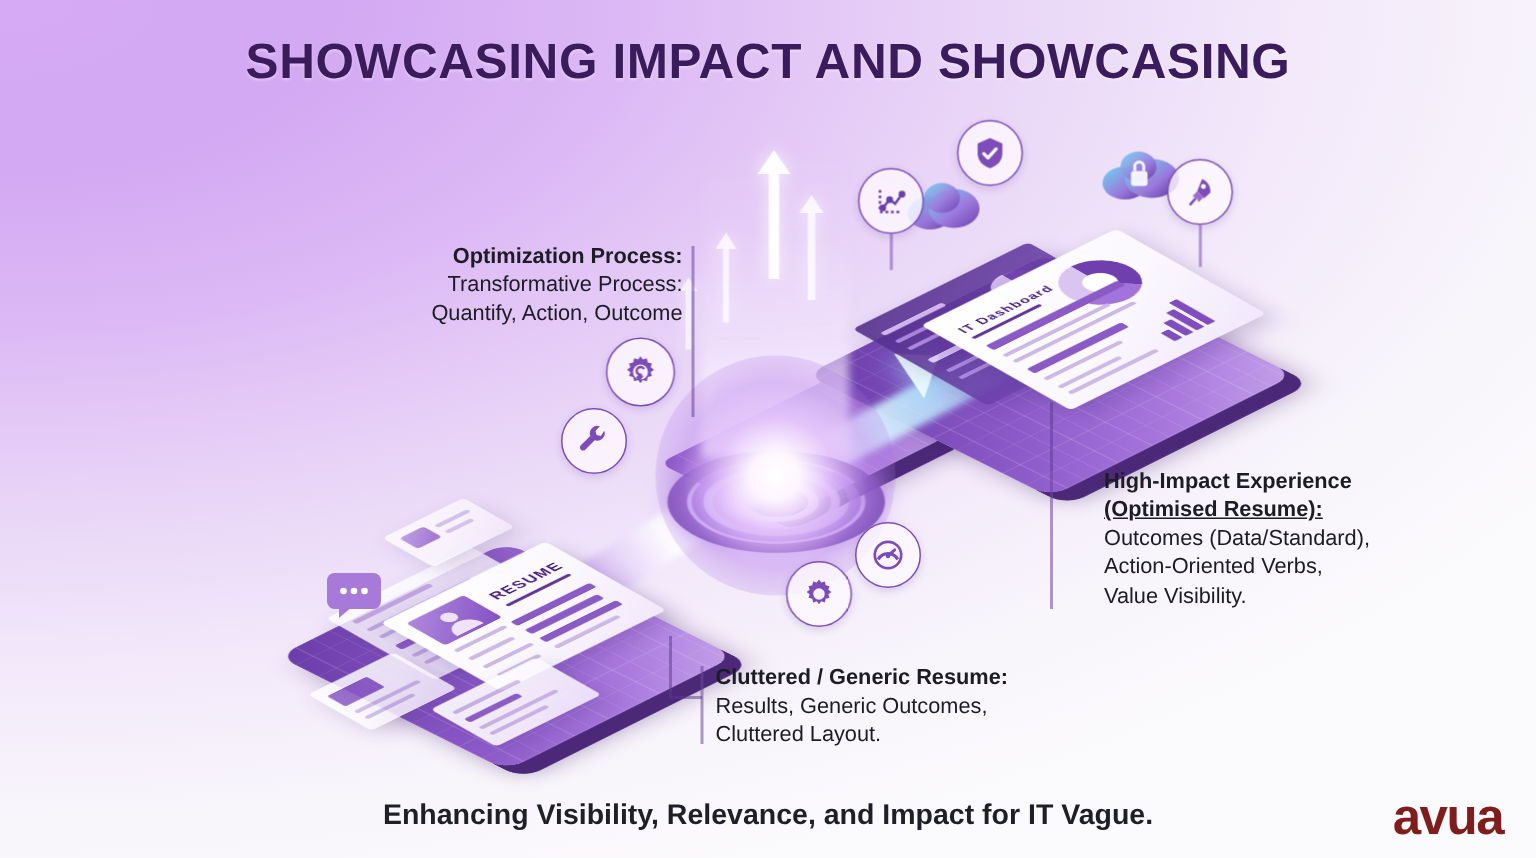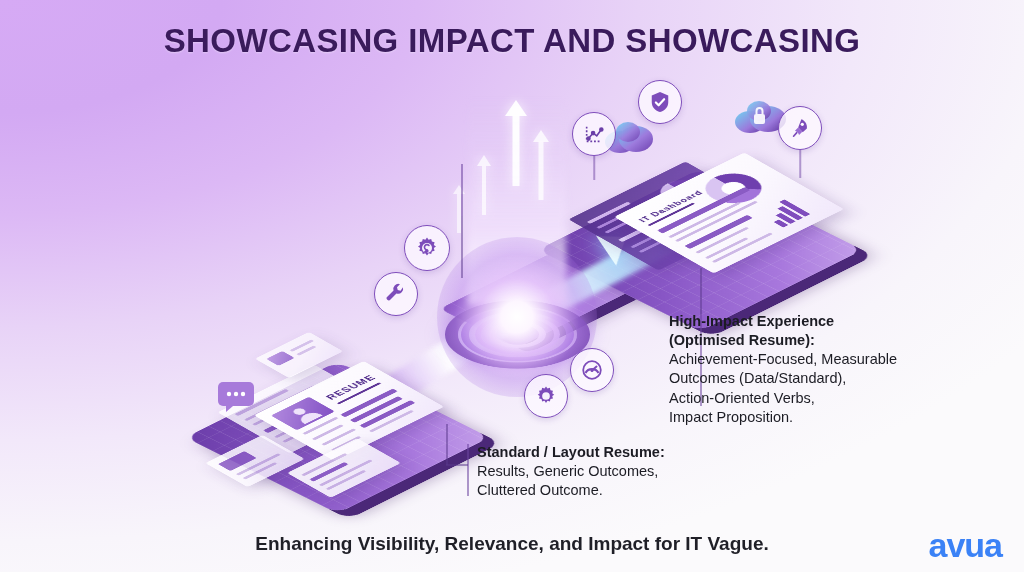--- a/index.html
+++ b/index.html
@@ -25,21 +25,21 @@
 
   
   .footer {
     position:absolute; left:0; width:100%; top:533px;
     text-align:center;
     font-size:19px; font-weight:600; color:#1f1f27;
   }
   .logo {
     position:absolute; right:22px; top:528px;
     font-size:34px; font-weight:bold; letter-spacing:-1px;
-    color:#3b82f6; line-height:1;
+    color:#7f1d1d; line-height:1;
   }
 
   
   .scene { position:absolute; inset:0; }
 
   
   .hub-glow {
     position:absolute; left:437px; top:237px; width:160px; height:160px;
     background:radial-gradient(circle at 50% 50%, #ffffff 0%, #fdf6ff 14%, rgba(226,190,250,0.85) 34%, rgba(183,131,235,0.45) 55%, rgba(150,90,215,0.12) 76%, rgba(150,90,215,0) 100%);
     border-radius:50%;
@@ -398,39 +398,43 @@
           <circle cx="20" cy="14" r="2.2" fill="#fff"></circle>
           <circle cx="27" cy="14" r="2.2" fill="#fff"></circle>
         </svg>
       </div>
     </div>
 
   </div>
 
   <h1 class="title">SHOWCASING IMPACT AND SHOWCASING</h1>
 
+  <div class="callout right-al" style="left:250px;top:162px;width:205px;">
+    <div style="font-weight:bold;">Optimization Process:</div>
+    <div>Transformative Process:</div>
+    <div>Quantify, Action, Outcome</div>
+  </div>
   <div class="rule" style="left:461px;top:164px;width:1.5px;height:52px;"></div>
   <div class="connector" style="left:461px;top:216px;width:1.5px;height:62px;"></div>
 
   <div class="rule" style="left:700px;top:314px;width:1.5px;height:92px;"></div>
   <div class="connector" style="left:700px;top:268px;width:1.5px;height:46px;"></div>
-  <div class="callout" style="left:669px;top:312px;width:270px;">
+  <div class="callout" style="left:736px;top:312px;width:270px;">
     <div style="font-weight:bold;">High-Impact Experience</div>
-    <div style="font-weight:bold;">(Optimised Resume):</div>
-    <div>Achievement-Focused, Measurable</div>
+    <div style="font-weight:bold;text-decoration:underline;">(Optimised Resume):</div>
     <div>Outcomes (Data/Standard),</div>
     <div>Action-Oriented Verbs,</div>
-    <div>Impact Proposition.</div>
+    <div>Value Visibility.</div>
   </div>
 
   <div class="rule" style="left:467px;top:444px;width:1.5px;height:52px;"></div>
   <div class="connector" style="left:446px;top:464px;width:22px;height:1.5px;"></div>
   <div class="connector" style="left:446px;top:424px;width:1.5px;height:41px;"></div>
   <div class="callout" style="left:477px;top:443px;width:235px;">
-    <div style="font-weight:bold;">Standard / Layout Resume:</div>
+    <div style="font-weight:bold;">Cluttered / Generic Resume:</div>
     <div>Results, Generic Outcomes,</div>
-    <div>Cluttered Outcome.</div>
+    <div>Cluttered Layout.</div>
   </div>
 
   <div class="footer">Enhancing Visibility, Relevance, and Impact for IT Vague.</div>
   <div class="logo">avua</div>
 
 </div>
 
 </body></html>

